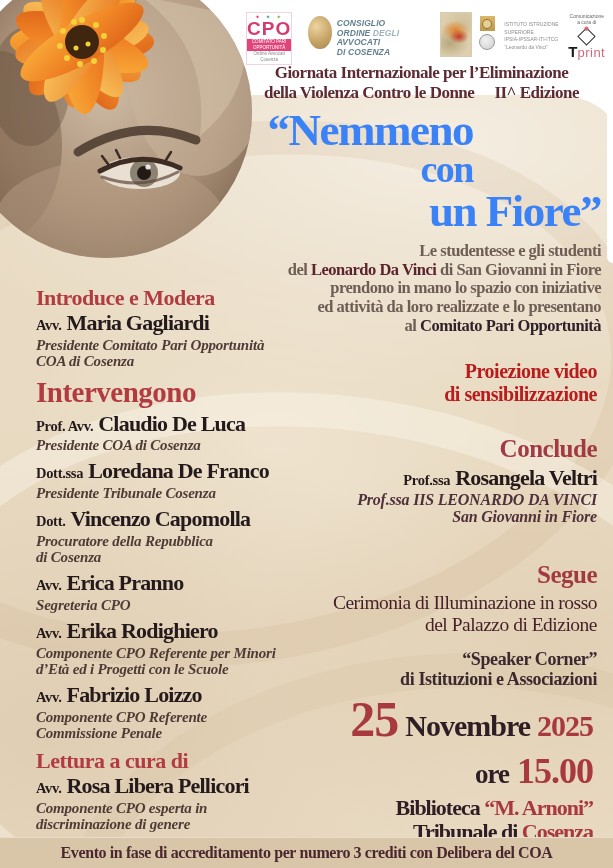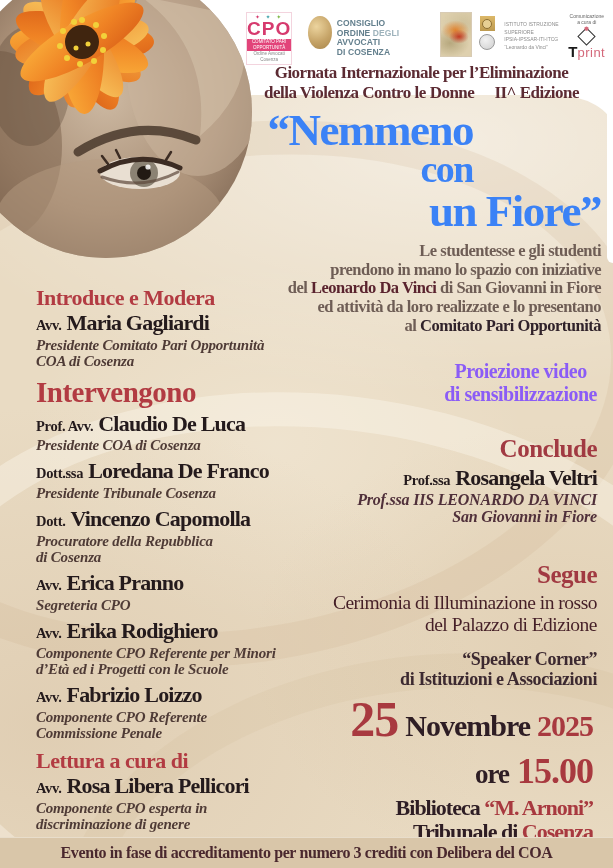--- a/index.html
+++ b/index.html
@@ -22,21 +22,21 @@
   .edge-gap{position:absolute;right:0;top:95px;width:6px;height:168px;background:#ffffff;border-bottom-left-radius:6px;}
 
   
   .logos{position:absolute;top:12px;left:246px;right:6px;height:54px;display:flex;align-items:flex-start;
     font-family:"Liberation Sans","DejaVu Sans",sans-serif;}
   .cpo{width:60px;text-align:center;border:1px solid #f3d4de;padding:1px 0;background:#fff;}
   .cpo-dots{font-size:6px;letter-spacing:2px;line-height:6px;}
   .cpo-acronym{color:#d63a6e;font-weight:bold;font-size:19px;line-height:18px;letter-spacing:1px;}
   .cpo-banner{background:#e2447a;color:#fff;font-size:4.5px;line-height:6px;margin-top:1px;}
   .cpo-sub{font-size:4.5px;color:#888;line-height:6px;}
-  .coa{display:flex;gap:5px;margin-left:16px;padding-top:4px;}
+  .coa{display:flex;gap:5px;margin-left:16px;padding-top:4px;font-style:italic;}
   .coa-seal{width:33px;height:33px;border-radius:50%;background:radial-gradient(circle at 35% 32%,#ecd49e,#c6a468 55%,#a8854a);}
   .coa-text{color:#64808e;font-weight:bold;font-size:8.5px;line-height:1.12;padding-top:3px;letter-spacing:.1px;}
   .coa-text .lite{color:#9db2bb;}
   .art-thumb{width:42px;height:43px;margin-left:26px;border:1px solid #d8cbb4;
     background:
       radial-gradient(14px 10px at 60% 55%, #c23a22, transparent 70%),
       radial-gradient(20px 14px at 48% 40%, #e0832f, transparent 70%),
       radial-gradient(26px 20px at 30% 70%, #b7a87e, transparent 75%),
       radial-gradient(30px 24px at 75% 25%, #cfc19b, transparent 75%),
       #ded0ae;}
@@ -80,22 +80,22 @@
   .sec-head{font-size:22px;line-height:1.05;color:#b23b42;font-weight:bold;letter-spacing:-.5px;margin-bottom:4px;}
   .sec-head.big{font-size:29px;margin-top:7px;margin-bottom:6px;}
   .sec-head.mt{margin-top:6px;}
   .person{margin-bottom:8px;}
   .pname{line-height:.95;margin-bottom:3px;}
   .prefix{font-size:14.5px;font-weight:bold;color:#241a1c;margin-right:5px;letter-spacing:-.3px;}
   .name{font-size:22px;font-weight:bold;color:#241a1c;letter-spacing:-.8px;}
   .role{font-size:15px;font-style:italic;font-weight:bold;color:#4f3b36;line-height:1.07;letter-spacing:-.2px;}
 
   
-  .proiezione{position:absolute;top:360px;right:16px;text-align:center;z-index:4;
-    font-size:20px;font-weight:bold;color:#8b5cf6;line-height:1.15;letter-spacing:-.5px;}
+  .proiezione{position:absolute;top:360px;right:16px;text-align:right;z-index:4;
+    font-size:20px;font-weight:bold;color:#b91c1c;line-height:1.15;letter-spacing:-.5px;}
   .conclude{position:absolute;top:436px;right:16px;text-align:right;z-index:4;}
   .r-head{font-size:25px;font-weight:bold;color:#a13a42;letter-spacing:-.5px;line-height:1.05;}
   .conclude .pname{margin-top:5px;margin-bottom:2px;line-height:1;}
   .conclude .role{text-align:right;color:#50303a;font-size:16px;}
   .segue{position:absolute;top:562px;right:16px;text-align:right;z-index:4;}
   .segue-event{font-size:19.5px;font-weight:normal;color:#451f27;line-height:1.13;letter-spacing:-.5px;margin-top:4px;}
   .segue-speaker{font-size:18px;font-weight:bold;color:#3c2930;line-height:1.12;letter-spacing:-.4px;margin-top:13px;}
 
   
   .date-block{position:absolute;top:697px;right:20px;text-align:right;z-index:4;letter-spacing:-1px;}
@@ -237,22 +237,22 @@
   </div>
 
   <div class="title-block">
     <div class="t1">“Nemmeno</div>
     <div class="t2">con</div>
     <div class="t3">un Fiore”</div>
   </div>
 
   <div class="intro-par">
     <div>Le studentesse e gli studenti</div>
+    <div><span>del </span><span class="em-red">Leonardo Da Vinci</span><span> di San Giovanni in Fiore</span></div>
     <div>prendono in mano lo spazio con iniziative</div>
-    <div><span>del </span><span class="em-red">Leonardo Da Vinci</span><span> di San Giovanni in Fiore</span></div>
     <div>ed attività da loro realizzate e lo presentano</div>
     <div><span>al </span><span class="em-dark">Comitato Pari Opportunità</span></div>
   </div>
 
   <div class="col-left">
     <div class="sec-head">Introduce e Modera</div>
     <div class="person">
       <div class="pname"><span class="prefix">Avv.</span><span class="name">Maria Gagliardi</span></div>
       <div class="role">Presidente Comitato Pari Opportunità</div>
       <div class="role">COA di Cosenza</div>

